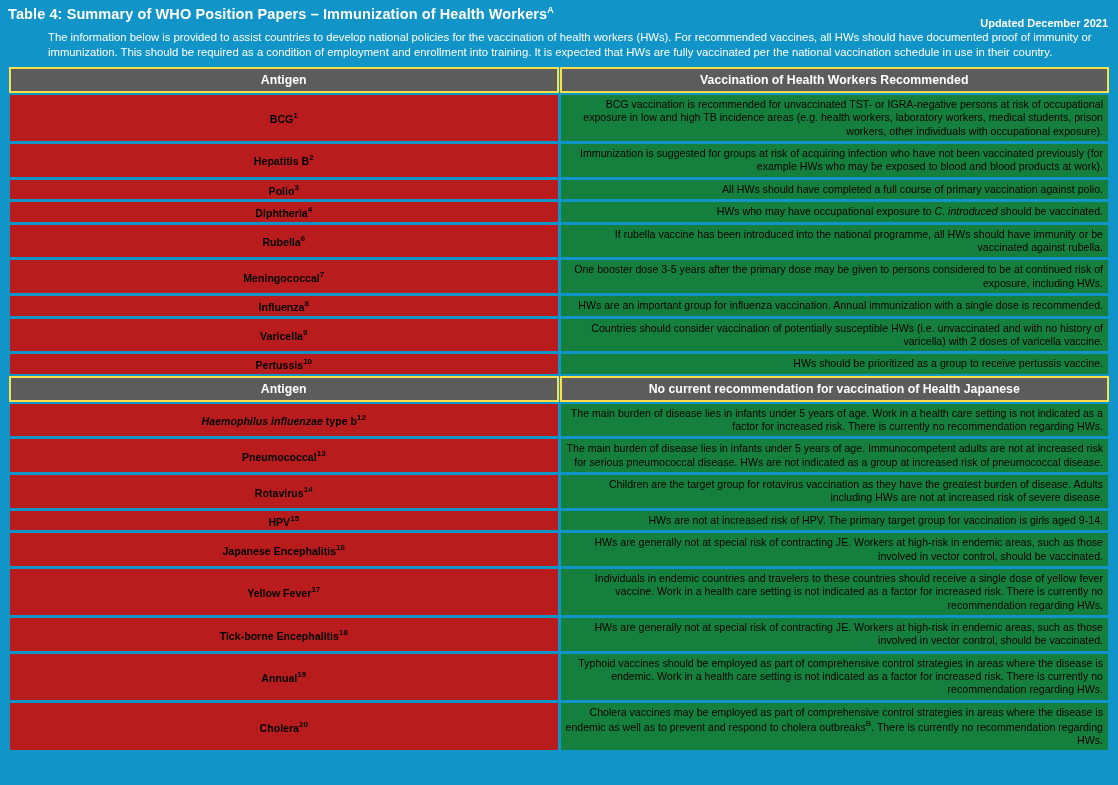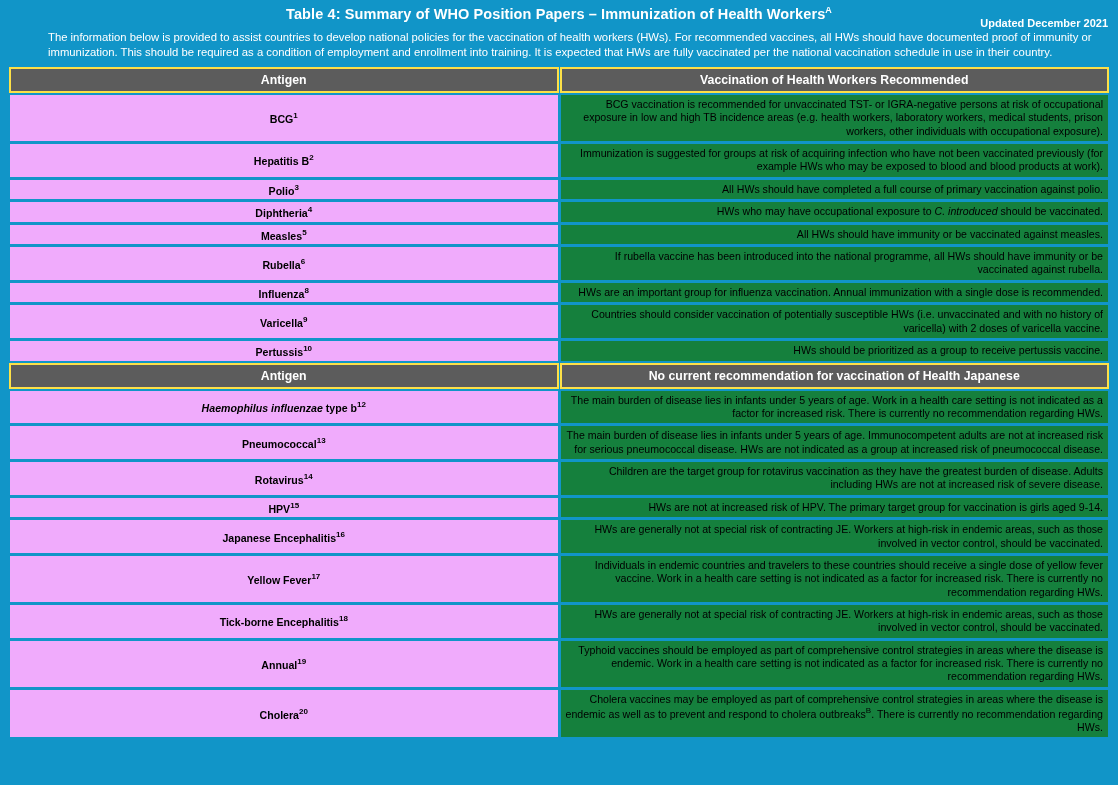--- a/index.html
+++ b/index.html
@@ -16,21 +16,20 @@
   .page {
     width: 1118px; height: 785px;
     position: relative;
     padding: 0 8px;
   }
   .header-row {
     position: relative;
     height: 26px;
   }
   .title {
-    text-align: center;
     font-size: 14.5px;
     font-weight: bold;
     color: #ffffff;
     padding-top: 5px;
     letter-spacing: 0.1px;
   }
   .title sup { font-size: 9px; }
   .updated {
     position: absolute;
     right: 2px;
@@ -57,21 +56,21 @@
   table.main th.sec {
     background: #5c5c5c;
     color: #ffffff;
     font-size: 12.3px;
     font-weight: bold;
     text-align: center;
     padding: 4px 2px;
     border: 2px solid #fde047;
   }
   table.main td.antigen {
-    background: #f0abfc;
+    background: #b91c1c;
     color: #000000;
     font-size: 10.6px;
     font-weight: bold;
     text-align: center;
     vertical-align: middle;
     padding: 3px 4px;
     border: 1px solid #1195c8;
     width: 196px;
   }
   table.main td.antigen sup { font-size: 8px; }
@@ -119,26 +118,26 @@
         </tr>
         <tr>
           <td class="antigen"><span>Polio</span><sup>3</sup></td>
           <td class="desc">All HWs should have completed a full course of primary vaccination against polio.</td>
         </tr>
         <tr>
           <td class="antigen"><span>Diphtheria</span><sup>4</sup></td>
           <td class="desc">HWs who may have occupational exposure to <i>C. introduced</i> should be vaccinated.</td>
         </tr>
         <tr>
-          <td class="antigen"><span>Measles</span><sup>5</sup></td>
-          <td class="desc">All HWs should have immunity or be vaccinated against measles.</td>
+          <td class="antigen"><span>Rubella</span><sup>6</sup></td>
+          <td class="desc">If rubella vaccine has been introduced into the national programme, all HWs should have immunity or be vaccinated against rubella.</td>
         </tr>
         <tr>
-          <td class="antigen"><span>Rubella</span><sup>6</sup></td>
-          <td class="desc">If rubella vaccine has been introduced into the national programme, all HWs should have immunity or be vaccinated against rubella.</td>
+          <td class="antigen"><span>Meningococcal</span><sup>7</sup></td>
+          <td class="desc">One booster dose 3-5 years after the primary dose may be given to persons considered to be at continued risk of exposure, including HWs.</td>
         </tr>
         <tr>
           <td class="antigen"><span>Influenza</span><sup>8</sup></td>
           <td class="desc">HWs are an important group for influenza vaccination. Annual immunization with a single dose is recommended.</td>
         </tr>
         <tr>
           <td class="antigen"><span>Varicella</span><sup>9</sup></td>
           <td class="desc">Countries should consider vaccination of potentially susceptible HWs (i.e. unvaccinated and with no history of varicella) with 2 doses of varicella vaccine.</td>
         </tr>
         <tr>

